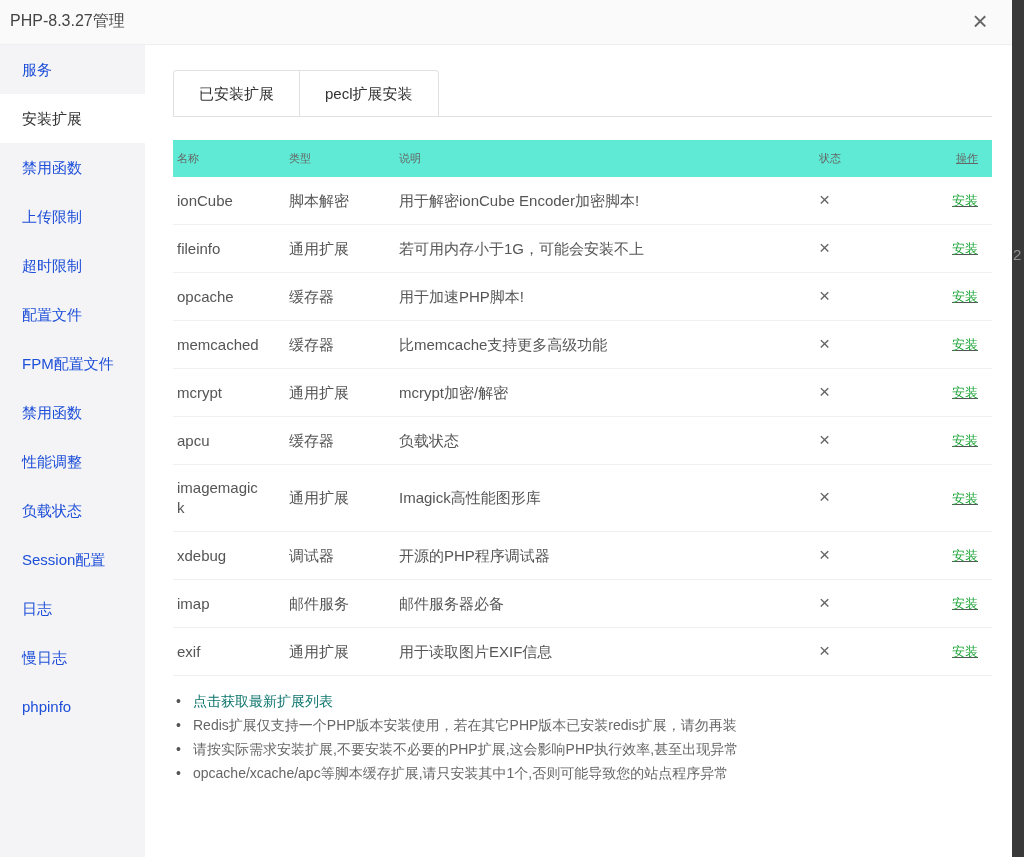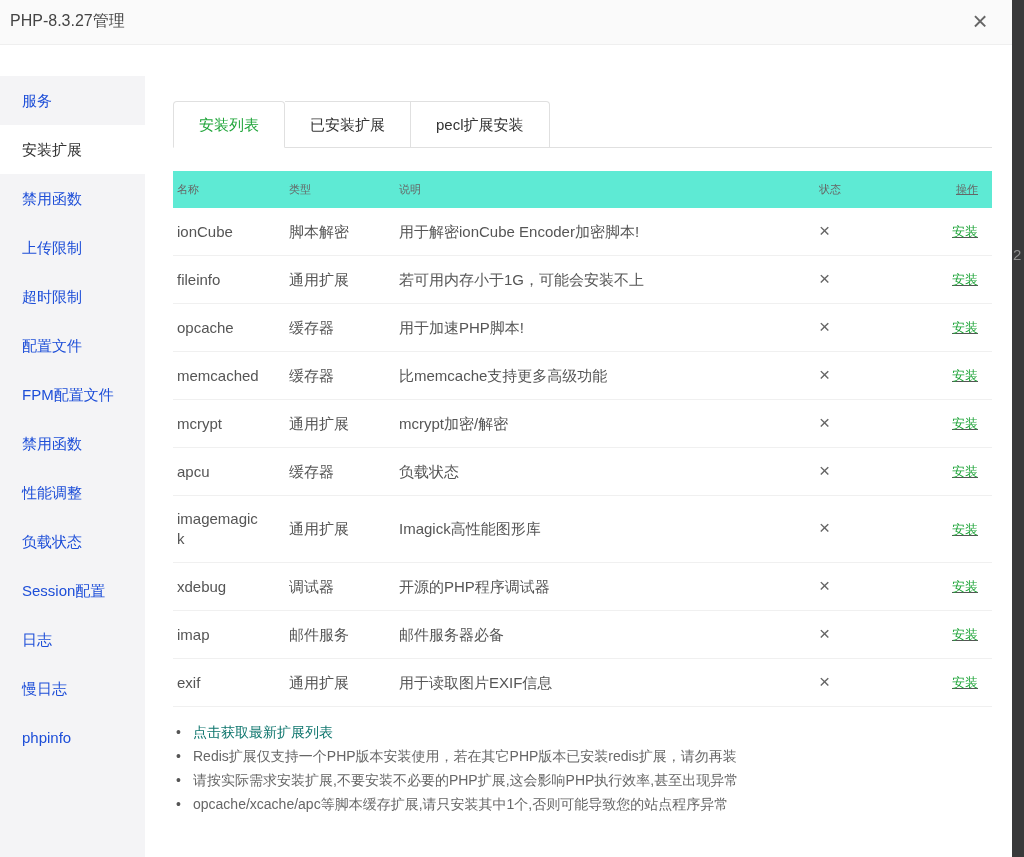--- a/index.html
+++ b/index.html
@@ -30,21 +30,20 @@
     font-size: 15px;
   }
   
   .dialog {
     position: absolute;
     top: 0; left: 0;
     width: 1012px; height: 857px;
     background: #fff;
     display: flex;
     flex-direction: column;
-    gap: 31px;
   }
   .dialog-header {
     height: 45px;
     flex: 0 0 45px;
     background: #fafafa;
     border-bottom: 1px solid #efefef;
     position: relative;
   }
   .dialog-title {
     position: absolute;
@@ -225,21 +224,20 @@
         <div class="side-item">负载状态</div>
         <div class="side-item">Session配置</div>
         <div class="side-item">日志</div>
         <div class="side-item">慢日志</div>
         <div class="side-item">phpinfo</div>
       </div>
 
       <div class="content">
 
         <div class="tab-bar">
-          <div class="tab active">安装列表</div>
           <div class="tab">已安装扩展</div>
           <div class="tab">pecl扩展安装</div>
         </div>
 
         <table class="ext-table">
           <colgroup>
             <col class="c-name">
               <col class="c-type">
               <col class="c-desc">
               <col class="c-status">

